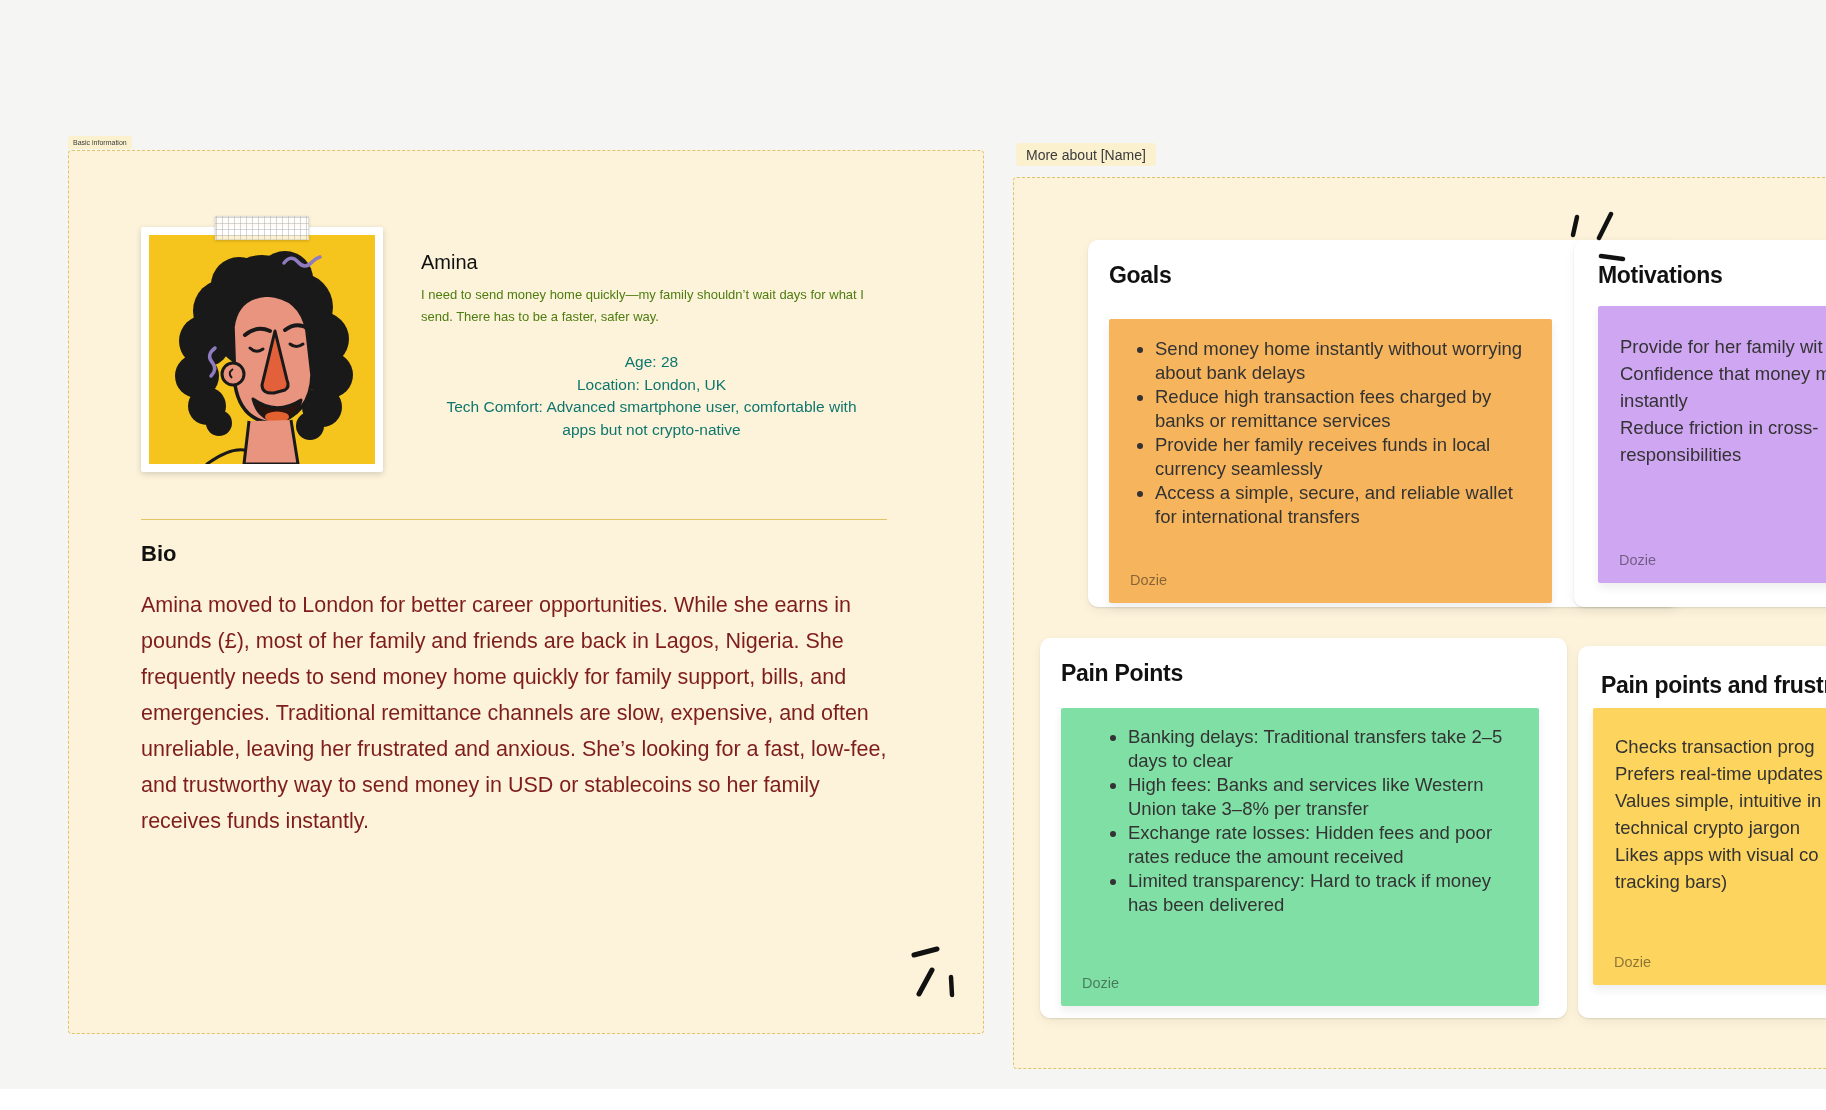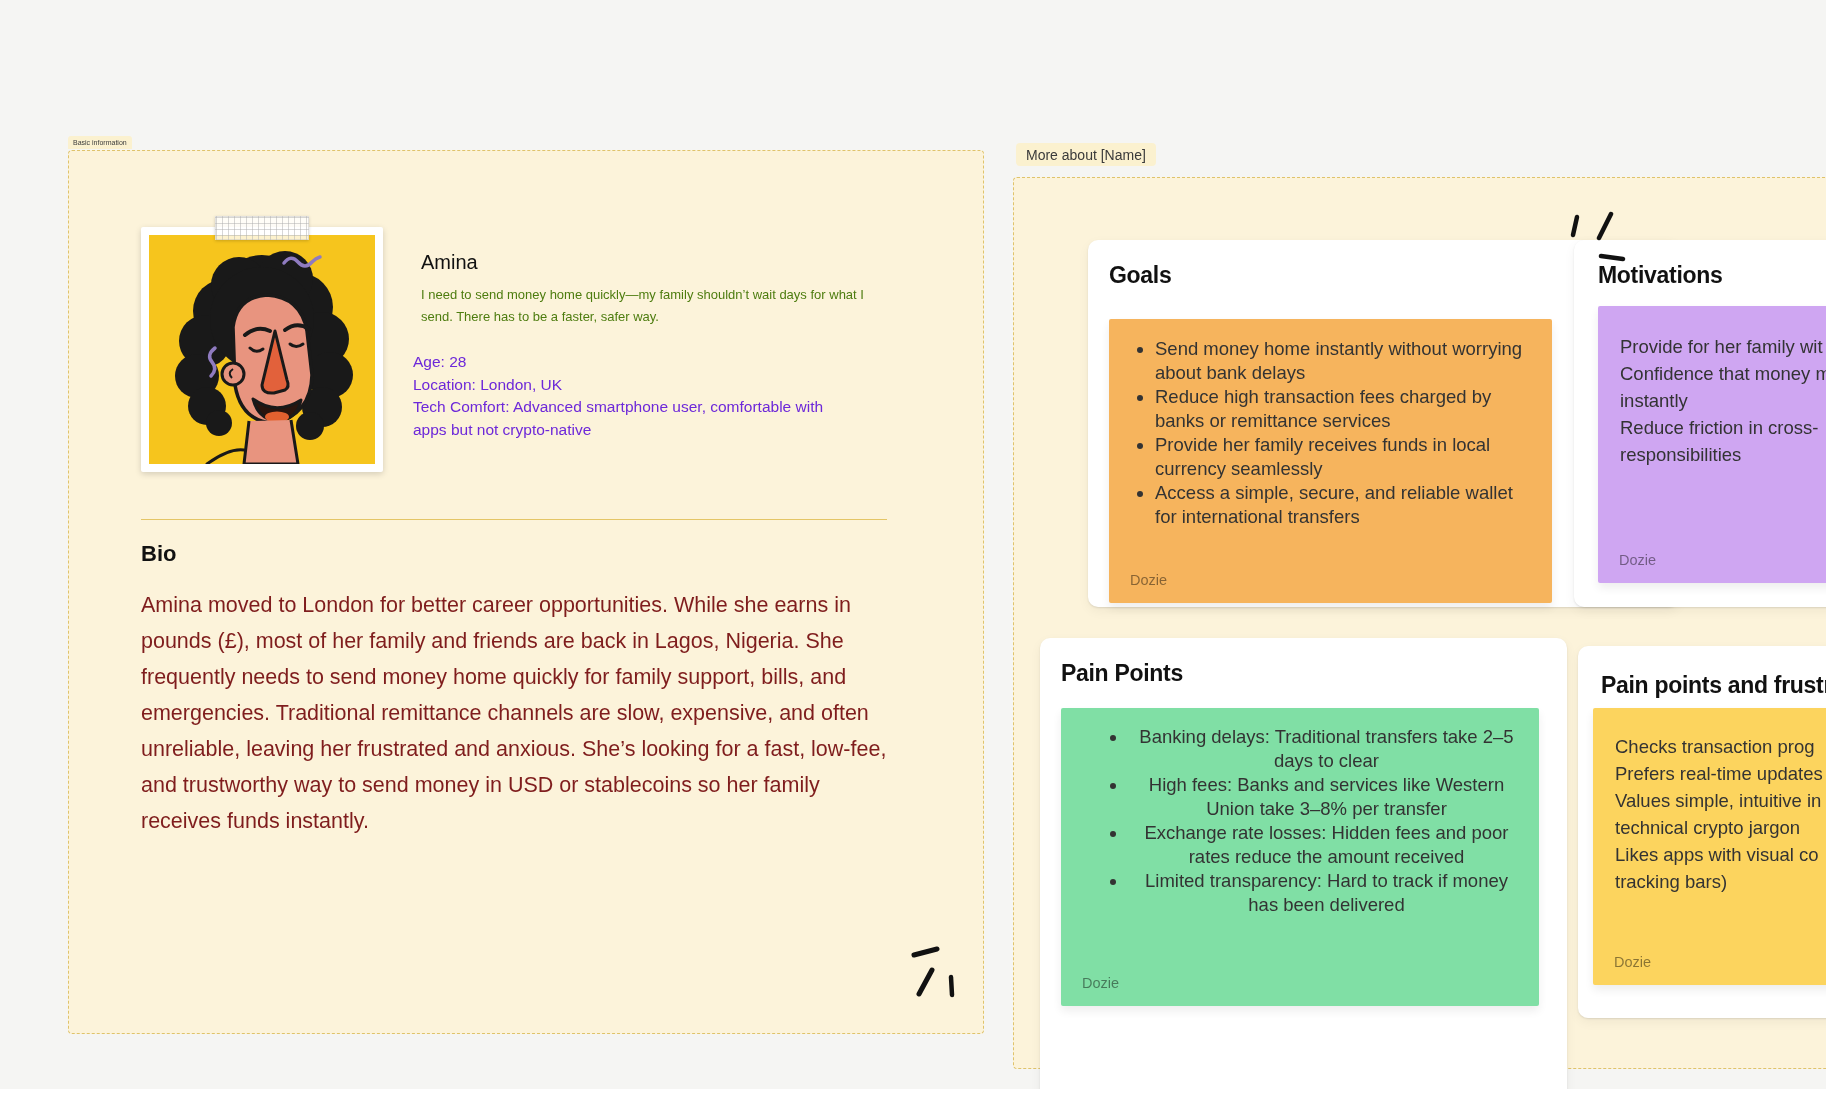--- a/index.html
+++ b/index.html
@@ -18,32 +18,32 @@
                border-radius:2px;box-shadow:0 2px 6px rgba(0,0,0,.16);padding:8px;box-sizing:border-box;}
   .photo-frame svg{display:block;width:226px;height:229px;}
   .tape{position:absolute;left:50%;top:-11px;transform:translateX(-50%);width:92px;height:22px;
         background-color:rgba(255,255,255,.78);
         background-image:linear-gradient(rgba(175,175,175,.5) 1px,transparent 1px),
                          linear-gradient(90deg,rgba(175,175,175,.5) 1px,transparent 1px);
         background-size:6px 6px;border:1px solid rgba(190,190,190,.45);
         box-shadow:0 1px 3px rgba(0,0,0,.18);}
   .persona-name{position:absolute;left:352px;top:100px;font-size:20px;font-weight:400;color:#111;}
   .persona-quote{position:absolute;left:352px;top:133px;width:448px;font-size:13px;line-height:22px;color:#4d7c0f;}
-  .persona-details{position:absolute;left:344px;top:200px;width:445px;font-size:15.5px;line-height:22.5px;color:#6d28d9;}
+  .persona-details{position:absolute;left:360px;top:200px;width:445px;font-size:15.5px;line-height:22.5px;color:#0f766e;text-align:center;}
   .divider{position:absolute;left:72px;top:368px;width:746px;border-top:1.5px solid #e4c566;}
   .bio-heading{position:absolute;left:72px;top:390px;font-size:22px;font-weight:700;color:#111;}
   .bio-text{position:absolute;left:72px;top:436px;width:762px;font-size:21.5px;line-height:36px;color:#7f1d1d;}
   
   .card{position:absolute;background:#fff;border-radius:10px;
         box-shadow:0 1px 2px rgba(0,0,0,.10),0 4px 12px rgba(0,0,0,.05);}
   .card-title{position:absolute;left:21px;top:22px;font-size:23px;font-weight:700;color:#111;letter-spacing:-.3px;white-space:nowrap;}
   #goals-card{left:1039px;top:239px;width:591px;height:367px;margin-left:48px;}
   #motivations-card{left:1573px;top:239px;width:430px;height:367px;}
   #motivations-card .card-title{left:24px;}
-  #painpoints-card{left:1039px;top:637px;width:527px;height:472px;text-align:center;}
+  #painpoints-card{left:1039px;top:637px;width:527px;height:380px;}
   #frustrations-card{left:1577px;top:645px;width:430px;height:372px;}
   #frustrations-card .card-title{left:23px;top:26px;}
   
   .note{position:absolute;border-radius:2px;box-shadow:0 5px 10px rgba(0,0,0,.07);box-sizing:border-box;}
   #goals-note{left:21px;top:79px;width:443px;height:284px;padding:18px 14px 0 20px;}
   #motivations-note{left:24px;top:66px;width:390px;height:277px;padding:27px 8px 0 22px;}
   #painpoints-note{left:21px;top:70px;width:478px;height:298px;padding:17px 14px 0 20px;}
   #frustrations-note{left:15px;top:62px;width:392px;height:277px;padding:25px 8px 0 22px;}
   .note-list{margin:0;padding:0 0 0 26px;font-size:18.5px;line-height:24px;color:#333;}
   .note-lines{font-size:18.5px;line-height:27px;color:#333;}

